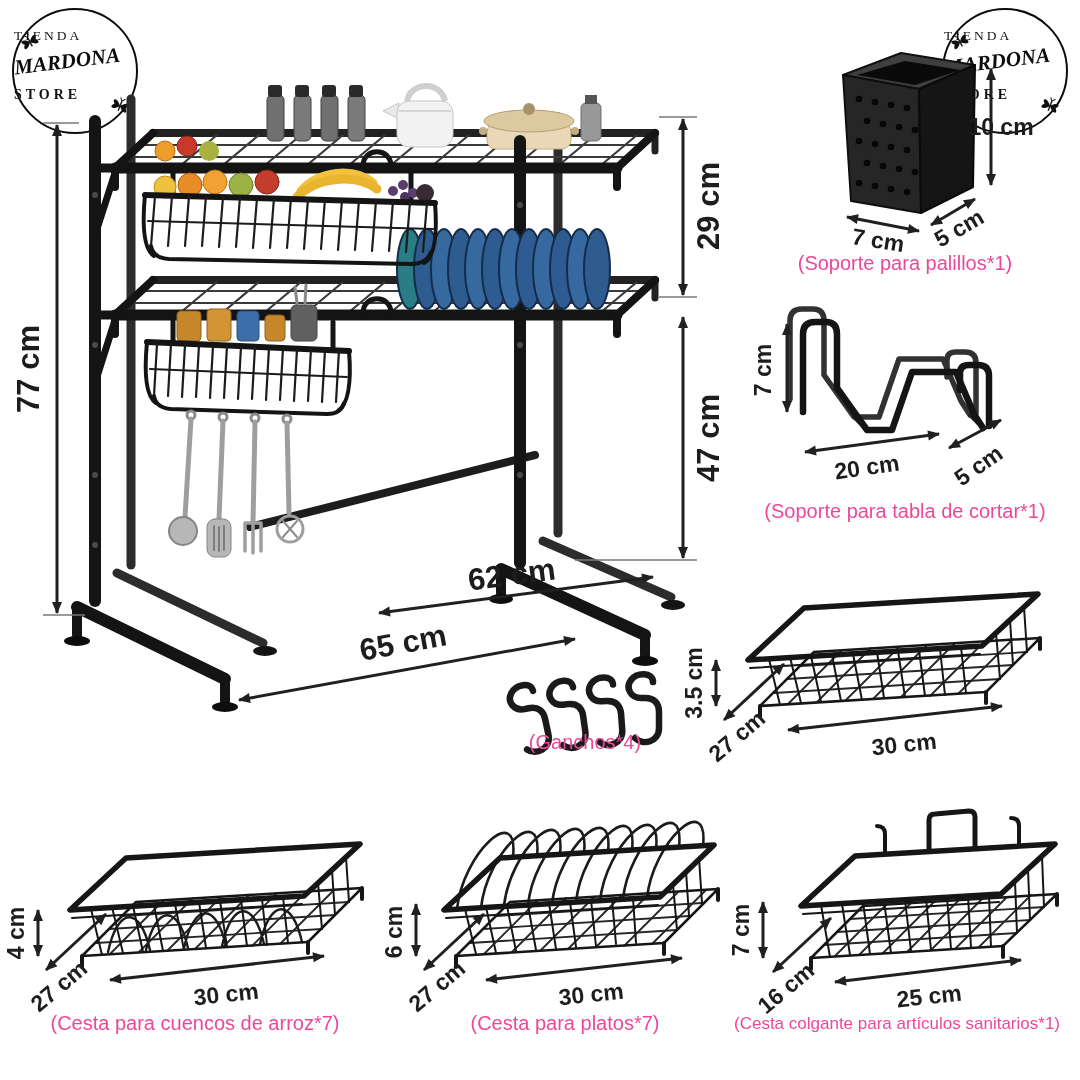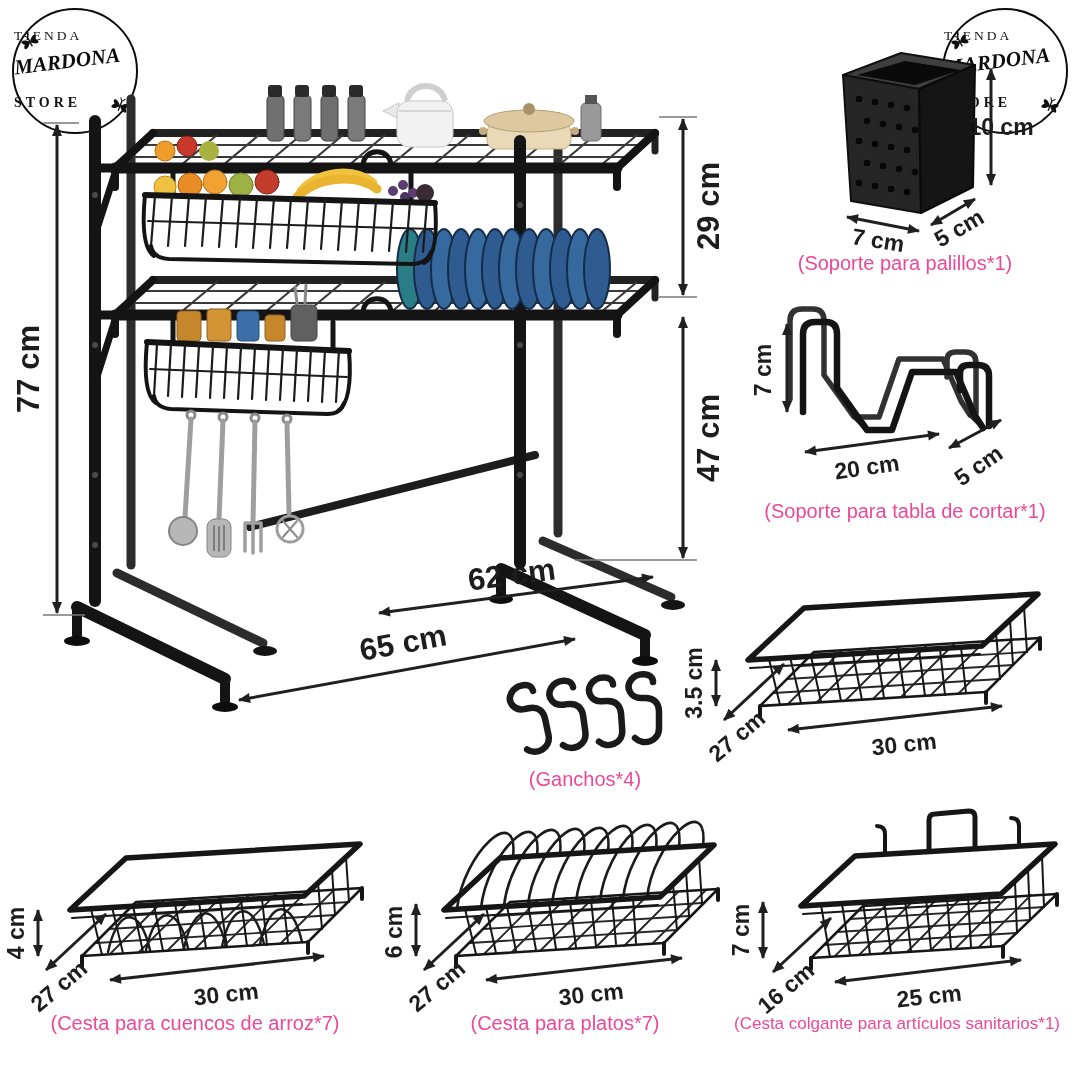--- a/index.html
+++ b/index.html
@@ -18,21 +18,21 @@
   .caption{position:absolute;text-align:center;font-size:20px;color:#ec4899;
            font-family:"Liberation Sans",sans-serif;}
   .caption.small{font-size:17px;}
 
   
   .logo{position:absolute;width:126px;height:126px;border:2.5px solid #0c0c0c;border-radius:50%;
         background:#fff;text-align:left;box-sizing:border-box;font-family:"Liberation Serif",serif;}
   .logo .l1{margin-top:18px;font-size:13.5px;letter-spacing:3px;color:#111;}
   .logo .l2{font-size:21px;font-style:italic;font-weight:bold;transform:rotate(-7deg);
             margin-top:4px;color:#0d0d0d;}
-  .logo .l3{font-size:14px;letter-spacing:4px;margin-top:22px;font-weight:600;color:#111;}
+  .logo .l3{font-size:14px;letter-spacing:4px;margin-top:14px;font-weight:600;color:#111;}
   .logo svg.bf{position:absolute;width:20px;height:20px;}
   .logo .bf1{left:6px;top:22px;transform:rotate(-28deg);}
   .logo .bf2{right:6px;bottom:16px;transform:rotate(22deg);}
 </style>
 </head>
 <body>
 
 <div class="page">
 
   <div class="logo" style="left:12px;top:8px;">
@@ -362,21 +362,21 @@
   </svg>
 
   <svg style="left:495px;top:672px;" width="205" height="92" viewBox="0 0 205 92">
     <g fill="none" stroke="#1a1a1a" stroke-width="6.5" stroke-linecap="round">
       <path d="M34 10 C34 0 18 0 12 8 C6 16 12 26 22 26 L26 26 C36 26 40 32 40 40 L40 56 C40 70 24 74 16 66" transform="translate(10,10) rotate(-12 26 38)"></path>
       <path d="M34 10 C34 0 18 0 12 8 C6 16 12 26 22 26 L26 26 C36 26 40 32 40 40 L40 56 C40 70 24 74 16 66" transform="translate(48,6) rotate(-8 26 38)"></path>
       <path d="M34 10 C34 0 18 0 12 8 C6 16 12 26 22 26 L26 26 C36 26 40 32 40 40 L40 56 C40 70 24 74 16 66" transform="translate(86,3) rotate(-4 26 38)"></path>
       <path d="M34 10 C34 0 18 0 12 8 C6 16 12 26 22 26 L26 26 C36 26 40 32 40 40 L40 56 C40 70 24 74 16 66" transform="translate(124,0)"></path>
     </g>
   </svg>
-  <div class="caption" style="left:515px;top:768px;width:140px;">(Ganchos*4)</div>
+  <div class="caption" style="left:515px;top:731px;width:140px;">(Ganchos*4)</div>
 
   <svg style="left:12px;top:806px;" width="375" height="200" viewBox="0 0 375 200">
     <defs>
       <marker id="m-arr" markerUnits="userSpaceOnUse" markerWidth="14" markerHeight="12" refX="12" refY="6" orient="auto-start-reverse">
         <path d="M1 1 L13 6 L1 11 Z" fill="#202020"></path>
       </marker>
     </defs>
     <g fill="none" stroke="#161616" stroke-linejoin="round" stroke-linecap="round">
       <path d="M98 148 L152 94 M127 146 L181 92 M155 145 L209 91 M183 143 L237 89 M211 141 L265 87 M240 140 L294 86 M268 138 L322 84" stroke="#262626" stroke-width="1.8"></path>
       <path d="M84 137 L310 123 M97 123 L323 109 M111 110 L337 96" stroke="#262626" stroke-width="1.8"></path>

